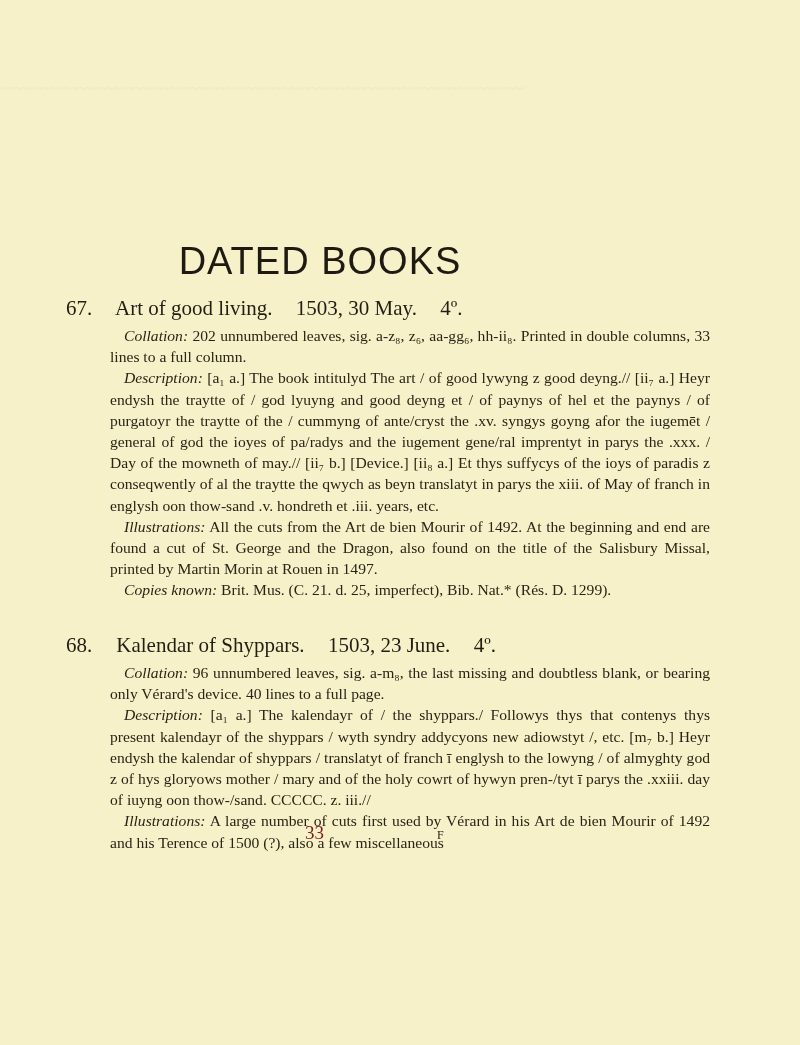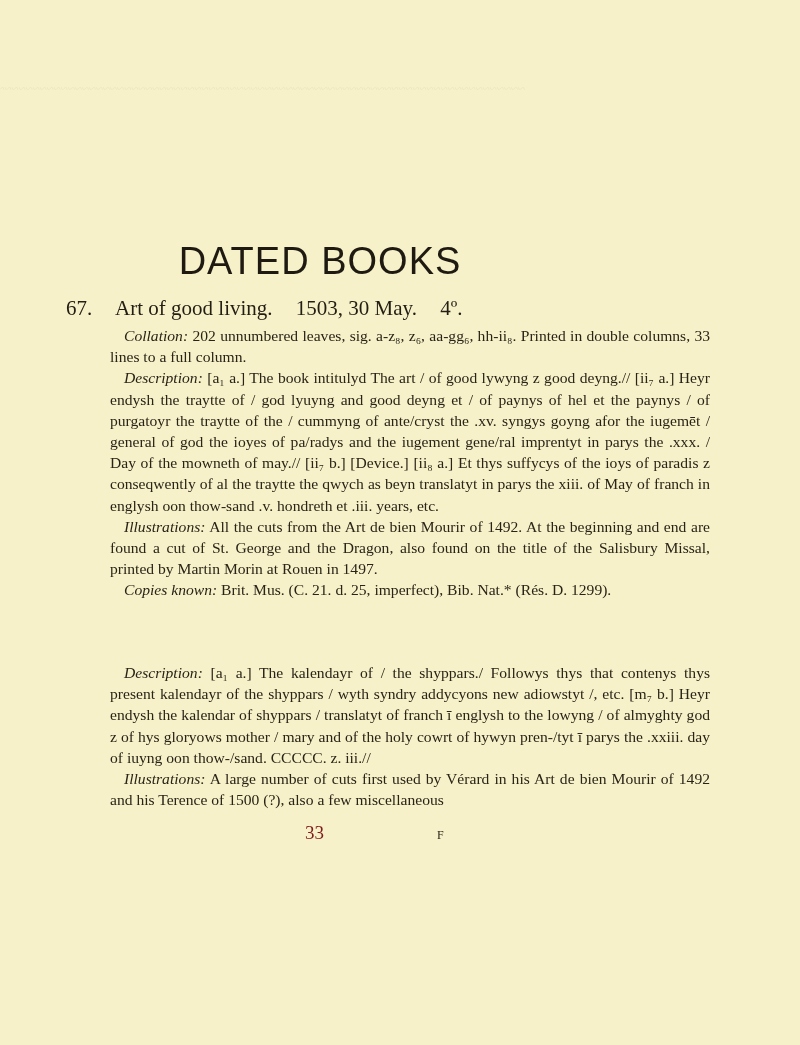--- a/index.html
+++ b/index.html
@@ -75,22 +75,32 @@
       <span>All the cuts from the</span>
       <span class="it">Art de bien Mourir</span>
       <span>of 1492. At the beginning and end are found a cut of St. George and the Dragon, also found on the title of the Salisbury Missal, printed by Martin Morin at Rouen in 1497.</span>
     </p>
     <p>
       <span class="lbl">Copies known:</span>
       <span>Brit. Mus. (C. 21. d. 25, imperfect), Bib. Nat.* (Rés. D. 1299).</span>
     </p>
   </div>
 
+  <div class="entry-head" style="top:633px;">
+    <span class="num">68.</span>
+    <span>Kalendar of Shyppars.</span><span class="gap"></span>
+    <span>1503, 23 June.</span><span class="gap"></span>
+    <span>4º.</span>
+  </div>
 
   <div class="body" style="top:662px;">
+    <p>
+      <span class="lbl">Collation:</span>
+      <span>96 unnumbered leaves, sig. a-m₈, the last missing and doubtless blank, or bearing only Vérard's device. 40 lines to a full page.</span>
+    </p>
     <p>
       <span class="lbl">Description:</span>
       <span>[a₁ a.] The kalendayr of / the shyppars./ Followys thys that contenys thys present kalendayr of the shyppars / wyth syndry addycyons new adiowstyt /,</span>
       <span class="it">etc.</span>
       <span>[m₇ b.] Heyr endysh the kalendar of shyppars / translatyt of franch ī englysh to the lowyng / of almyghty god z of hys gloryows mother / mary and of the holy cowrt of hywyn pren-/tyt ī parys the .xxiii. day of iuyng oon thow-/sand. CCCCC. z. iii.//</span>
     </p>
     <p>
       <span class="lbl">Illustrations:</span>
       <span>A large number of cuts first used by Vérard in his</span>
       <span class="it">Art de bien Mourir</span>

